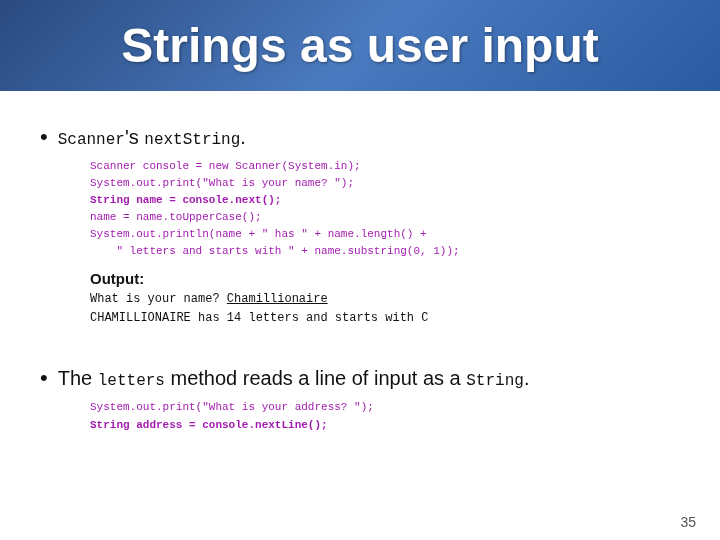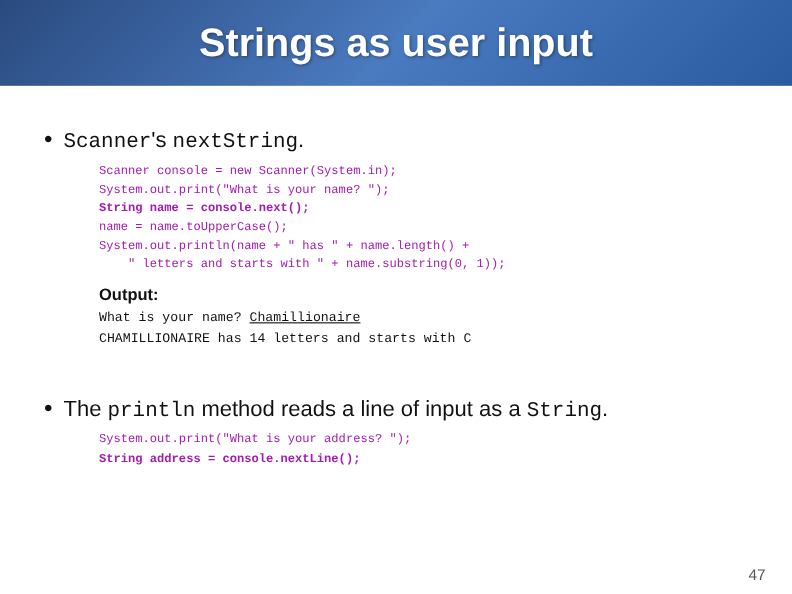--- a/index.html
+++ b/index.html
@@ -14,21 +14,21 @@
 
     .header {
       background: linear-gradient(135deg, #2a4a7f 0%, #4a7abf 50%, #2a5a9f 100%);
       width: 100%;
       padding: 18px 30px 18px 30px;
       text-align: center;
     }
 
     .header-title {
       color: #fff;
-      font-size: 36px;
+      font-size: 48px;
       font-weight: bold;
       text-shadow: 1px 1px 3px rgba(0,0,0,0.4);
     }
 
     .content {
       padding: 20px 40px 10px 40px;
     }
 
     .bullet-item {
       margin-bottom: 14px;
@@ -45,21 +45,21 @@
 
     .bullet-dot {
       font-size: 22px;
       margin-right: 10px;
       color: #111;
       flex-shrink: 0;
     }
 
     .mono {
       font-family: 'Courier New', Courier, monospace;
-      font-size: 19px;
+      font-size: 16px;
       margin-top: 20px;
     }
 
     .code-block {
       font-family: 'Courier New', Courier, monospace;
       font-size: 11px;
       color: #a21caf;
       margin-left: 50px;
       margin-bottom: 10px;
       line-height: 1.55;
@@ -138,27 +138,27 @@
       <div class="output-label">Output:</div>
       <div class="output-line">What is your name? <span class="underline">Chamillionaire</span></div>
       <div class="output-line">CHAMILLIONAIRE has 14 letters and starts with C</div>
     </div>
   </div>
 
   <div class="bullet-item">
     <div class="bullet-line">
       <span class="bullet-dot">•</span>
       <span class="normal-text">The&nbsp;</span>
-        <span class="mono">println</span>
+        <span class="mono">letters</span>
         <span class="normal-text">&nbsp;method reads a line of input as a&nbsp;</span>
         <span class="mono">String</span>
         <span class="normal-text">.</span>
     </div>
 
     <div class="code-block">
       <div>System.out.print("What is your address? ");</div>
       <div><span class="bold">String address = console.nextLine();</span></div>
     </div>
   </div>
 
 </div>
 
-<div class="page-number">47</div>
+<div class="page-number">35</div>
 
 </body></html>

